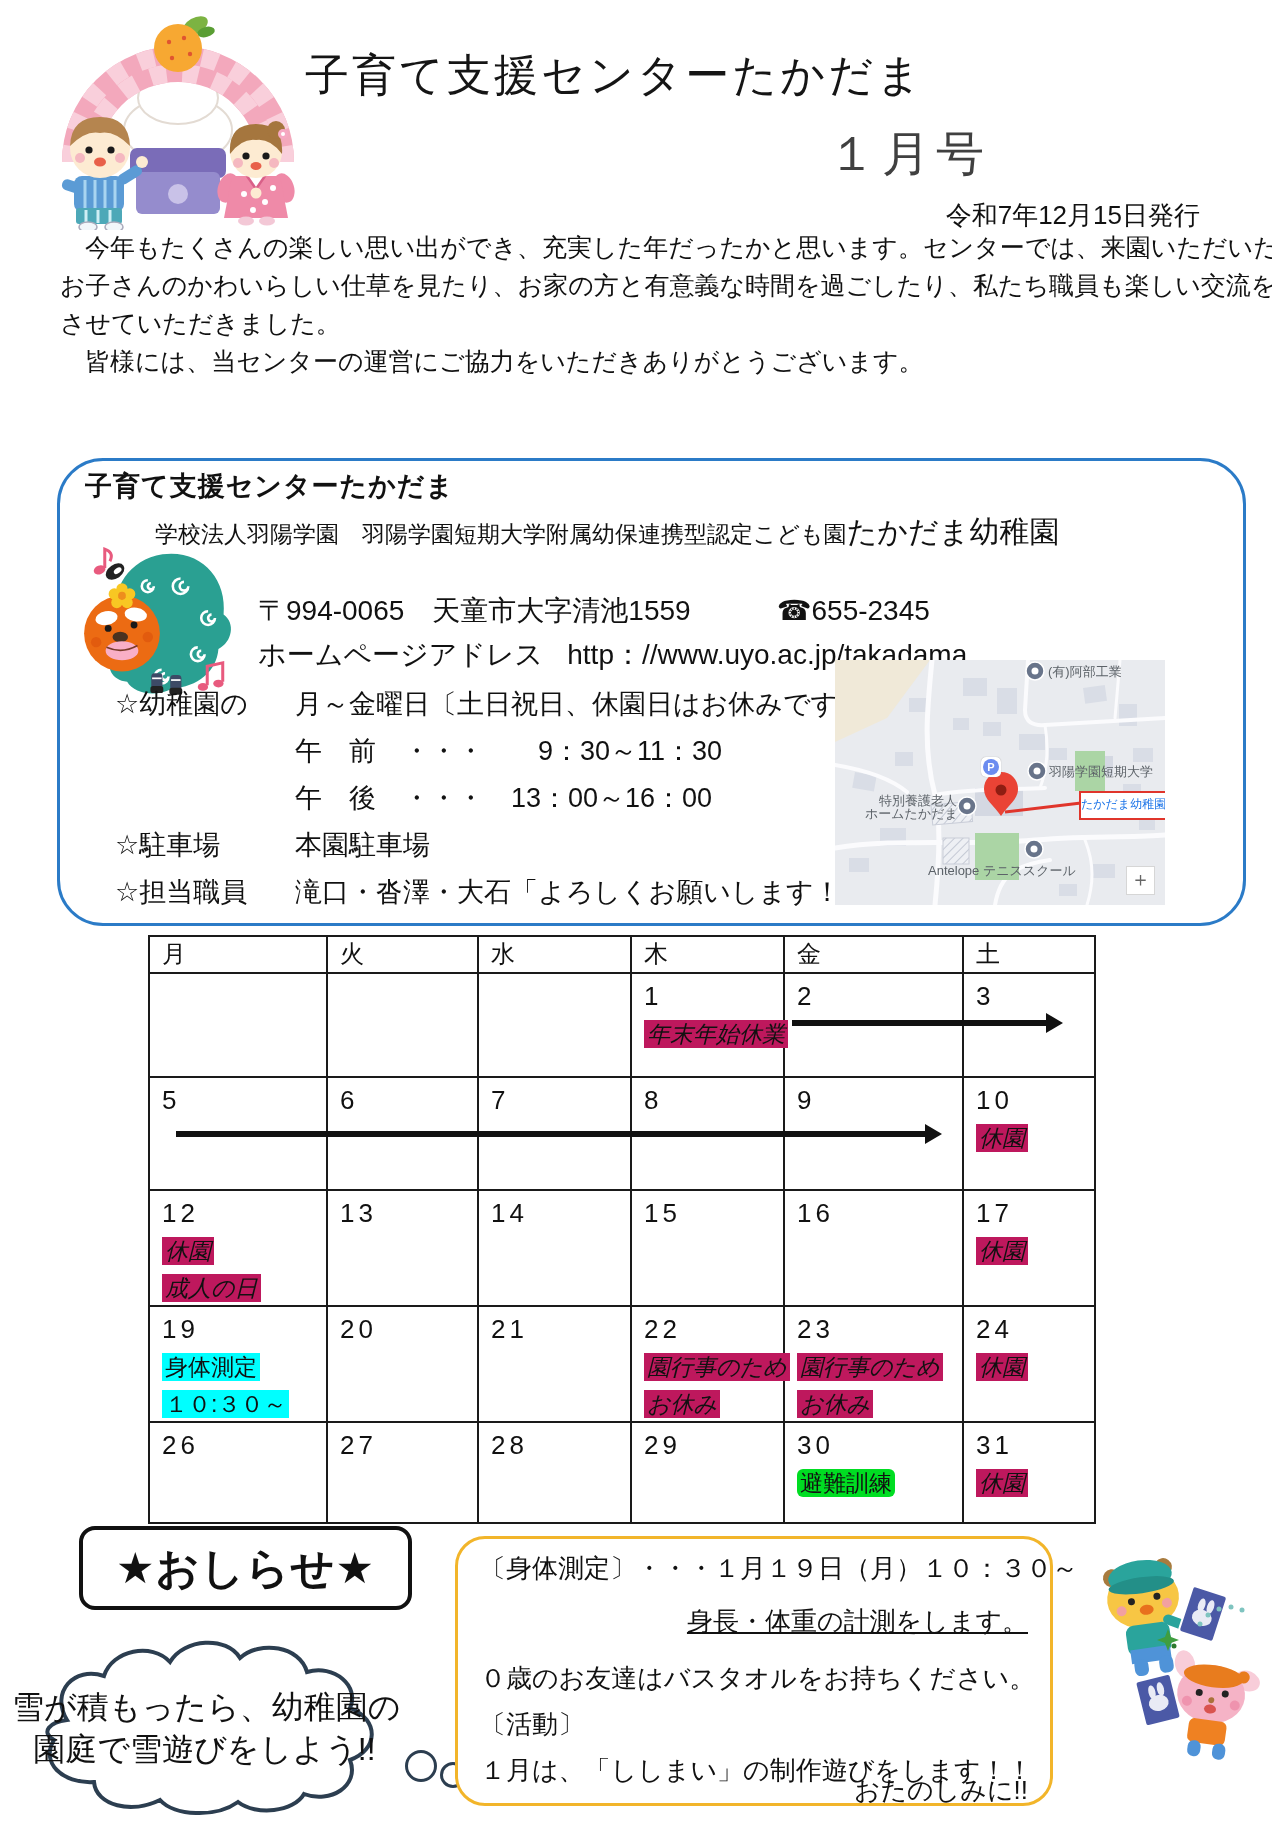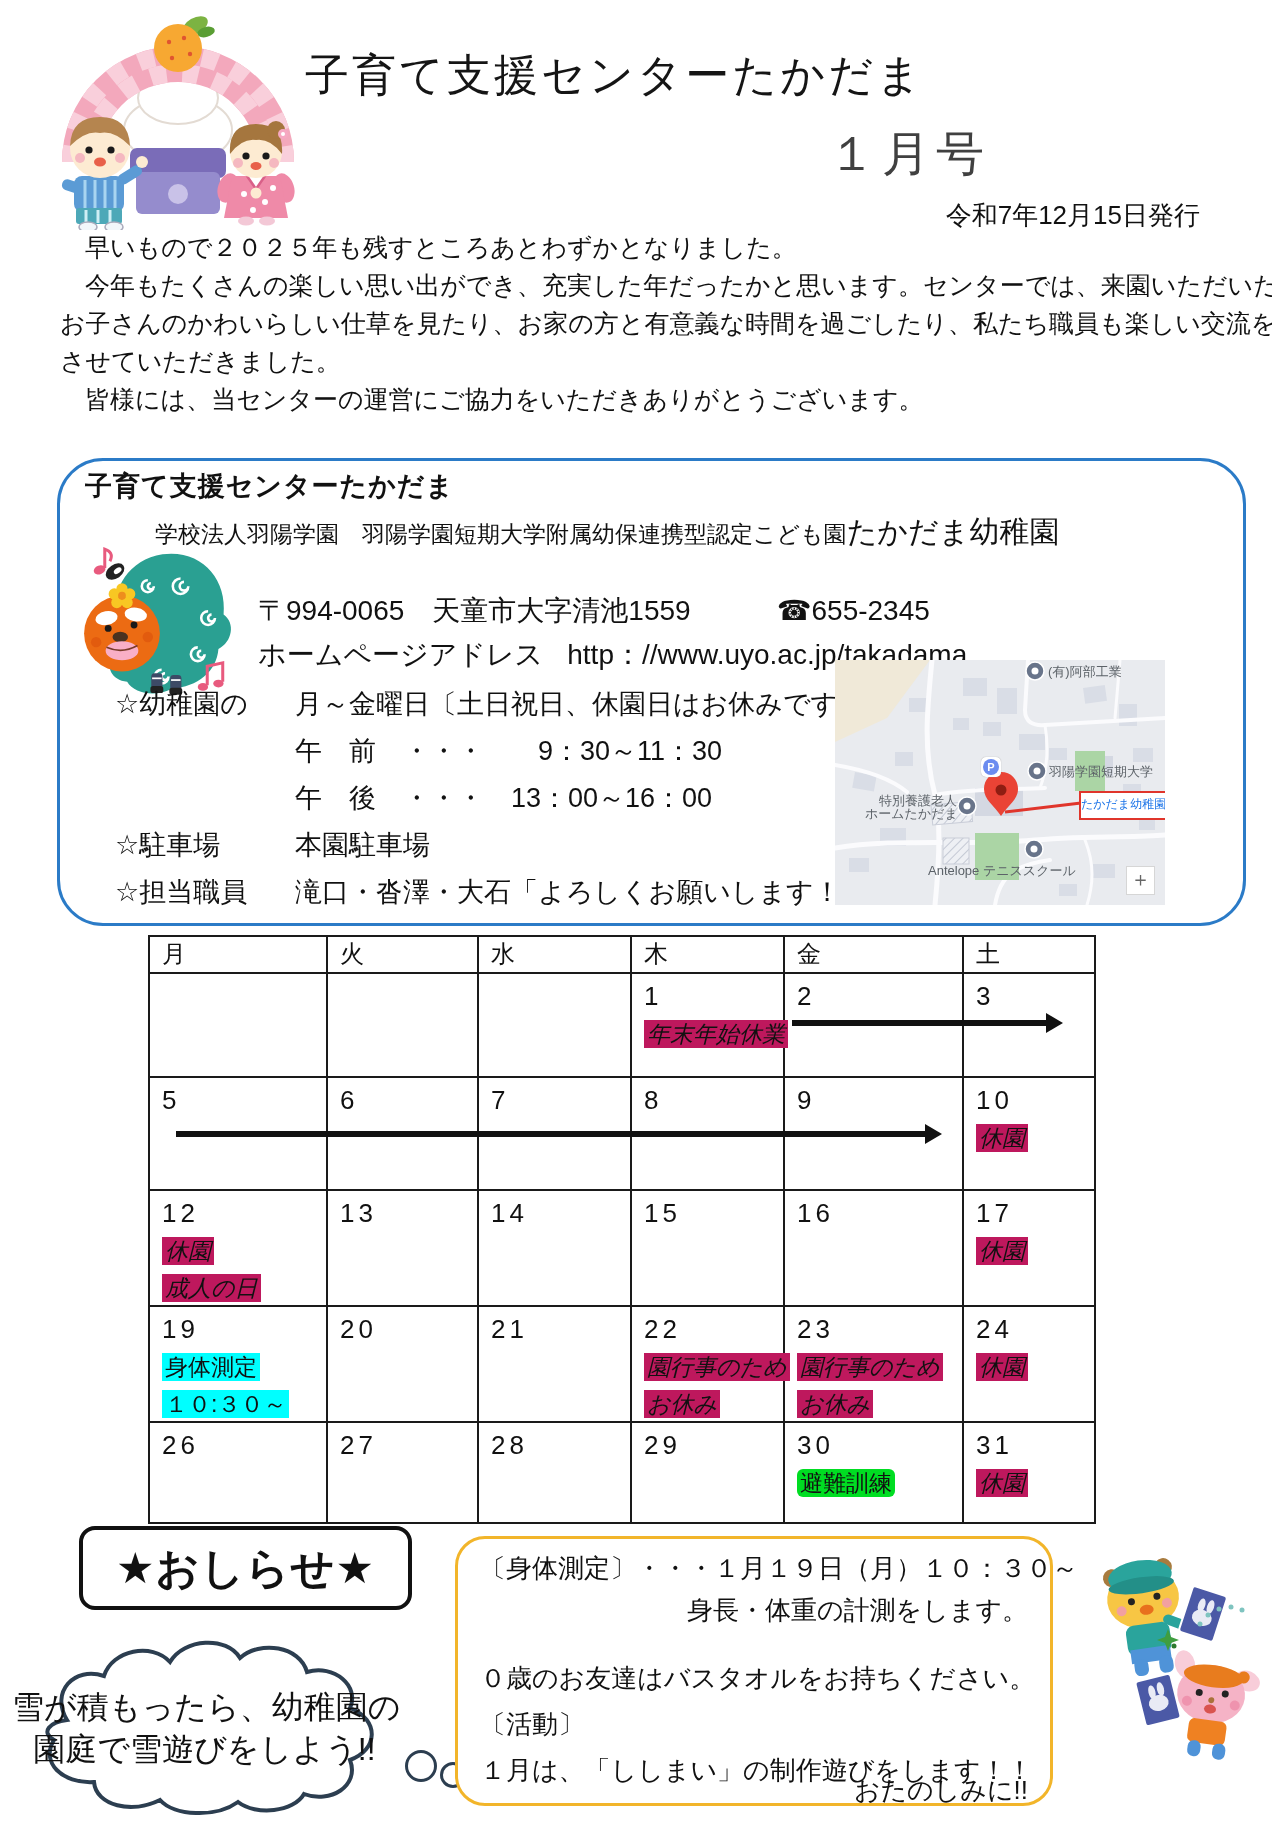--- a/index.html
+++ b/index.html
@@ -129,21 +129,20 @@
       <circle cx="-18" cy="-9" r="5" fill="#f5b8c0"></circle>
         <circle cx="18" cy="-9" r="5" fill="#f5b8c0"></circle>
     </g>
   </svg>
 
   <div class="abs main-title">子育て支援センターたかだま</div>
   <div class="abs issue">１月号</div>
   <div class="abs pubdate">令和7年12月15日発行</div>
 
   <div class="abs intro">
-    <div>　早いもので２０２５年も残すところあとわずかとなりました。</div>
     <div>　今年もたくさんの楽しい思い出ができ、充実した年だったかと思います。センターでは、来園いただいた</div>
     <div>お子さんのかわいらしい仕草を見たり、お家の方と有意義な時間を過ごしたり、私たち職員も楽しい交流を</div>
     <div>させていただきました。</div>
     <div>　皆様には、当センターの運営にご協力をいただきありがとうございます。</div>
   </div>
 
   <div class="abs info-box"></div>
   <div class="abs info-heading">子育て支援センターたかだま</div>
   <div class="abs affil">
     <span>学校法人羽陽学園　羽陽学園短期大学附属幼保連携型認定こども園</span><span class="big">たかだま幼稚園</span>
@@ -448,21 +447,21 @@
     </svg>
     <div class="cloud-text" style="top:58px;">雪が積もったら、幼稚園の</div>
     <div class="cloud-text" style="top:100px;">園庭で雪遊びをしよう!!</div>
   </div>
   <div class="abs tc" style="left:405px;top:1750px;width:26px;height:26px;"></div>
   <div class="abs tc" style="left:440px;top:1762px;width:20px;height:20px;"></div>
   <div class="abs tc" style="left:468px;top:1774px;width:11px;height:11px;"></div>
 
   <div class="abs activity-box">
     <div class="act-line" style="top:12px;">〔身体測定〕・・・１月１９日（月）１０：３０～</div>
-    <div class="act-line act-right" style="top:54px;padding-right:6px;">身長・体重の計測をします。</div>
+    <div class="act-line act-right" style="top:65px;padding-right:6px;text-decoration:underline;">身長・体重の計測をします。</div>
     <div class="act-line" style="top:96px;margin-top:26px;">０歳のお友達はバスタオルをお持ちください。</div>
     <div class="act-line" style="top:168px;">〔活動〕</div>
     <div class="act-line" style="top:214px;">１月は、「ししまい」の制作遊びをします！！</div>
     <div class="act-line act-right" style="top:234px;padding-right:44px;">おたのしみに!!</div>
   </div>
 
   <svg class="abs" style="left:1050px;top:1552px;" width="225" height="215" viewBox="0 0 225 215">
     <g transform="translate(95,60) rotate(-8)">
       <circle cx="-28" cy="-38" r="9" fill="#a87b3e"></circle>
         <circle cx="24" cy="-42" r="9" fill="#a87b3e"></circle>

